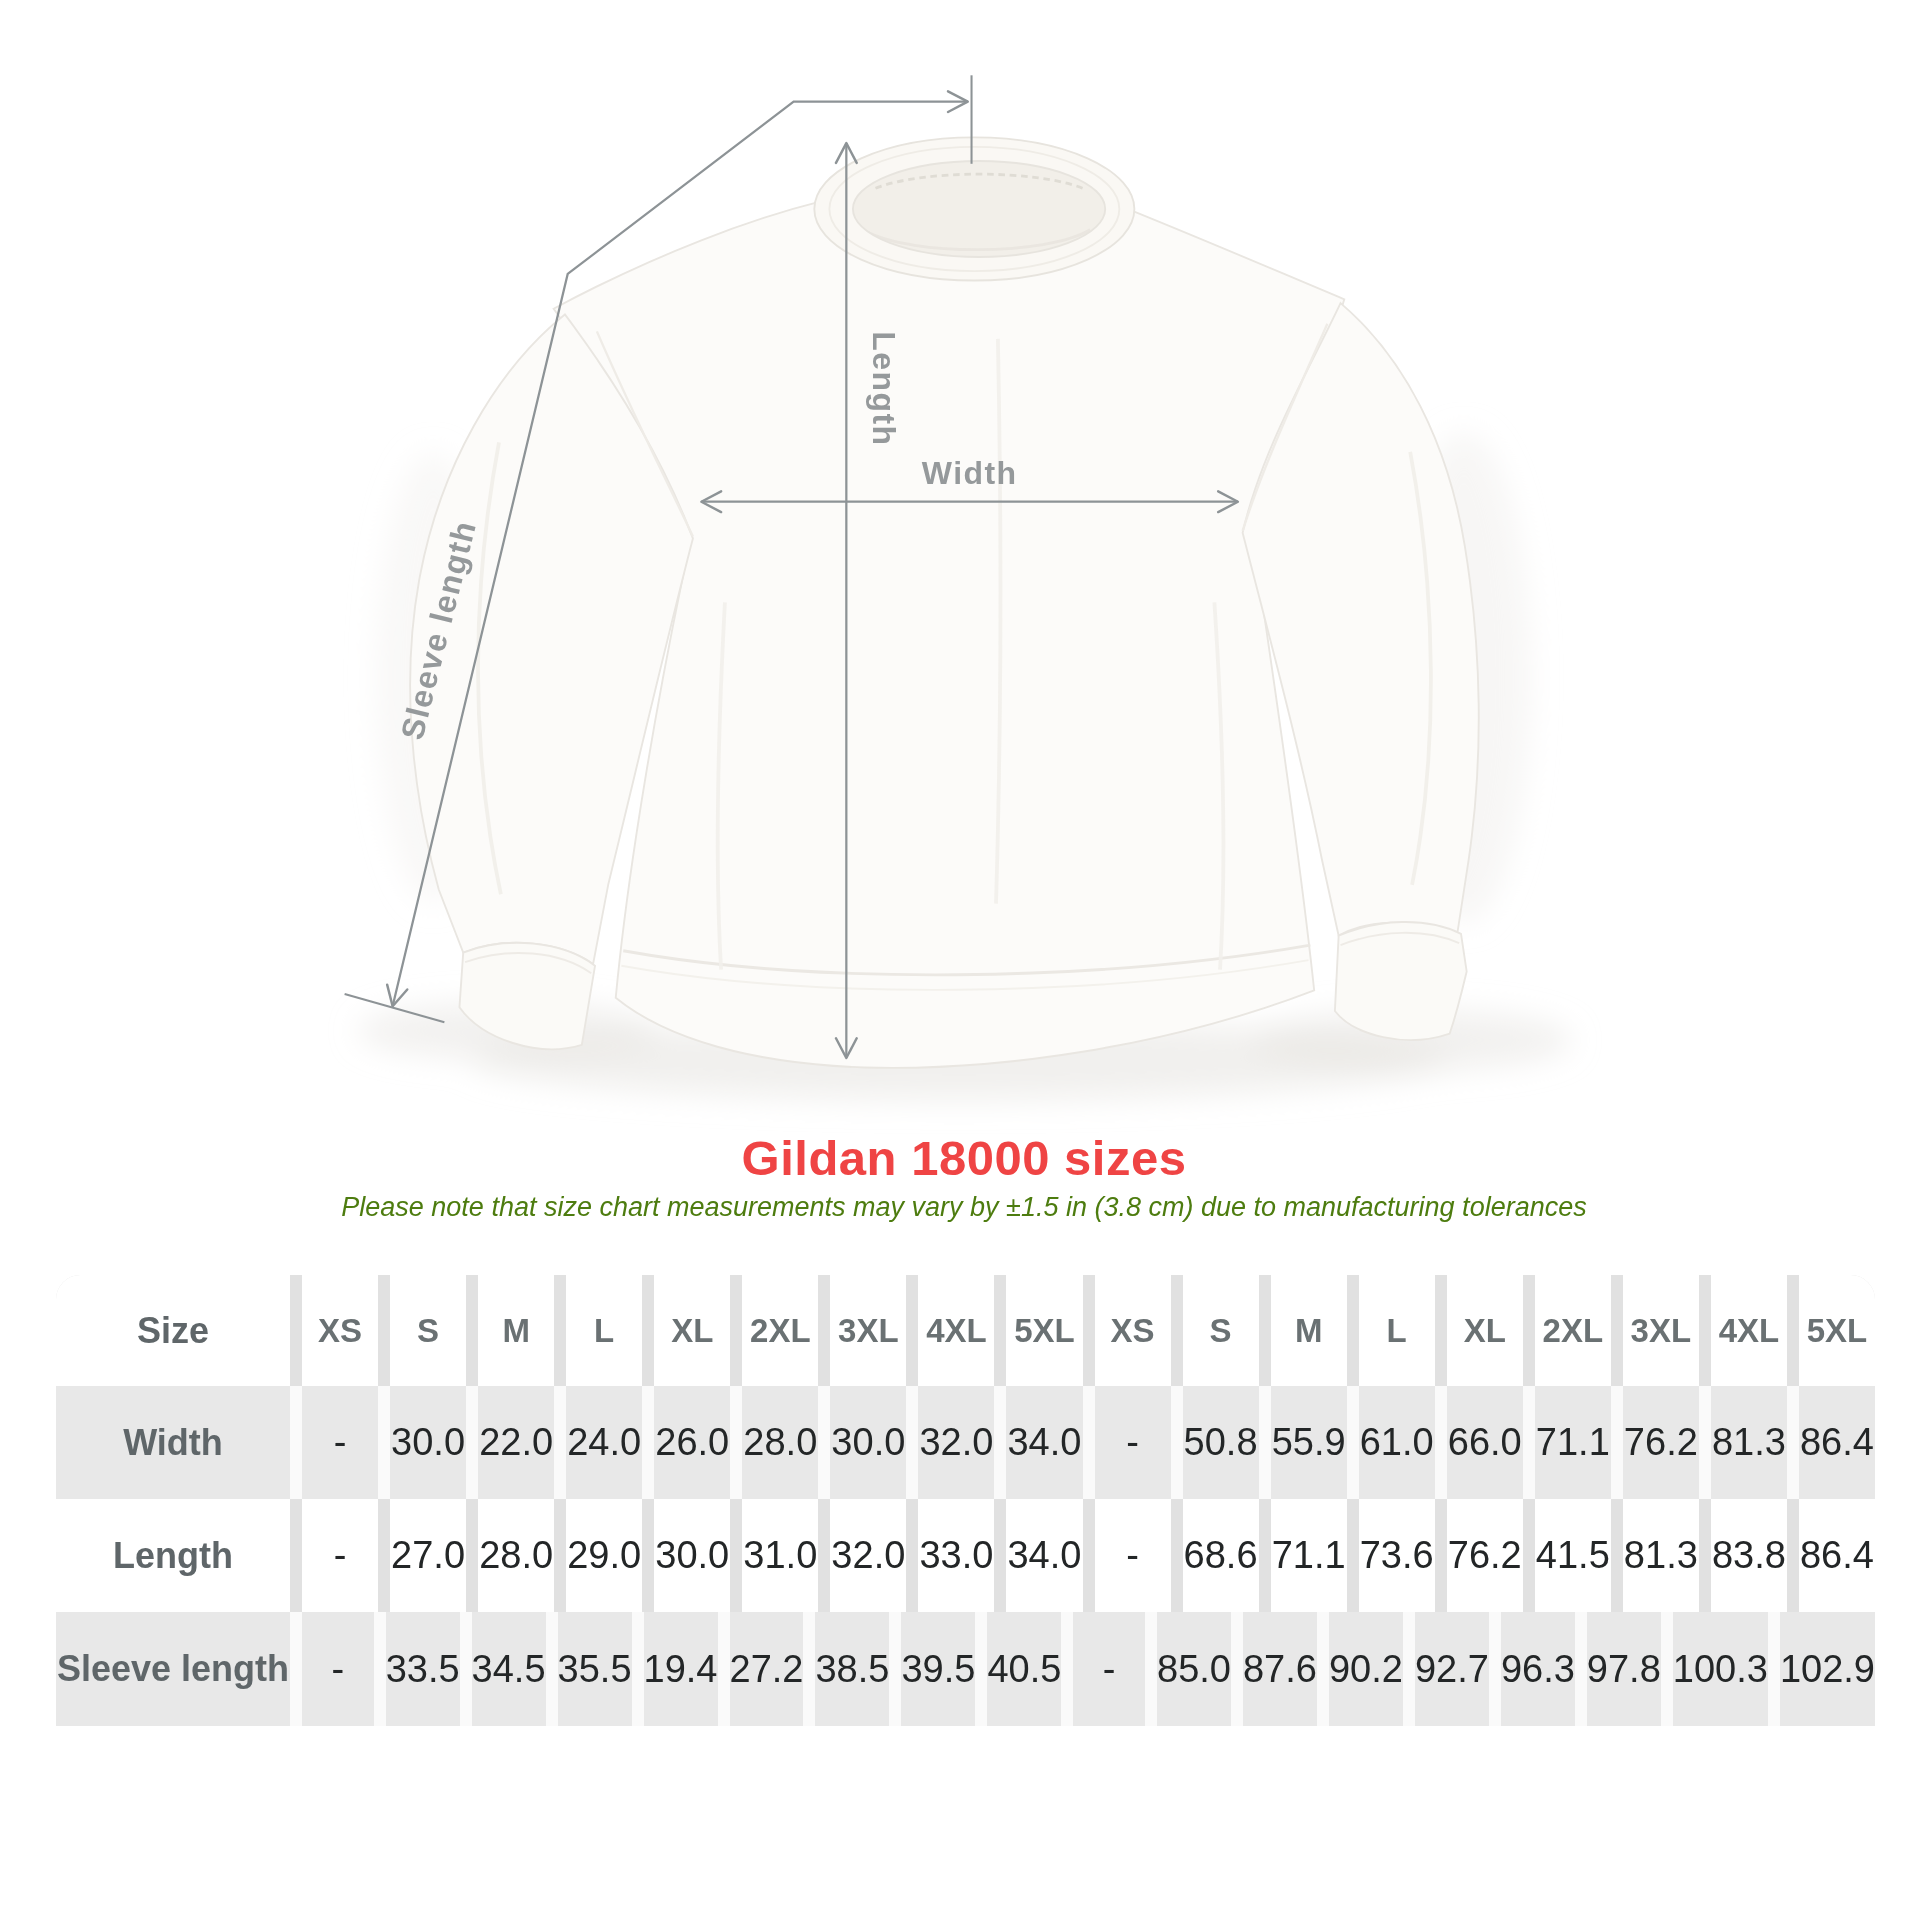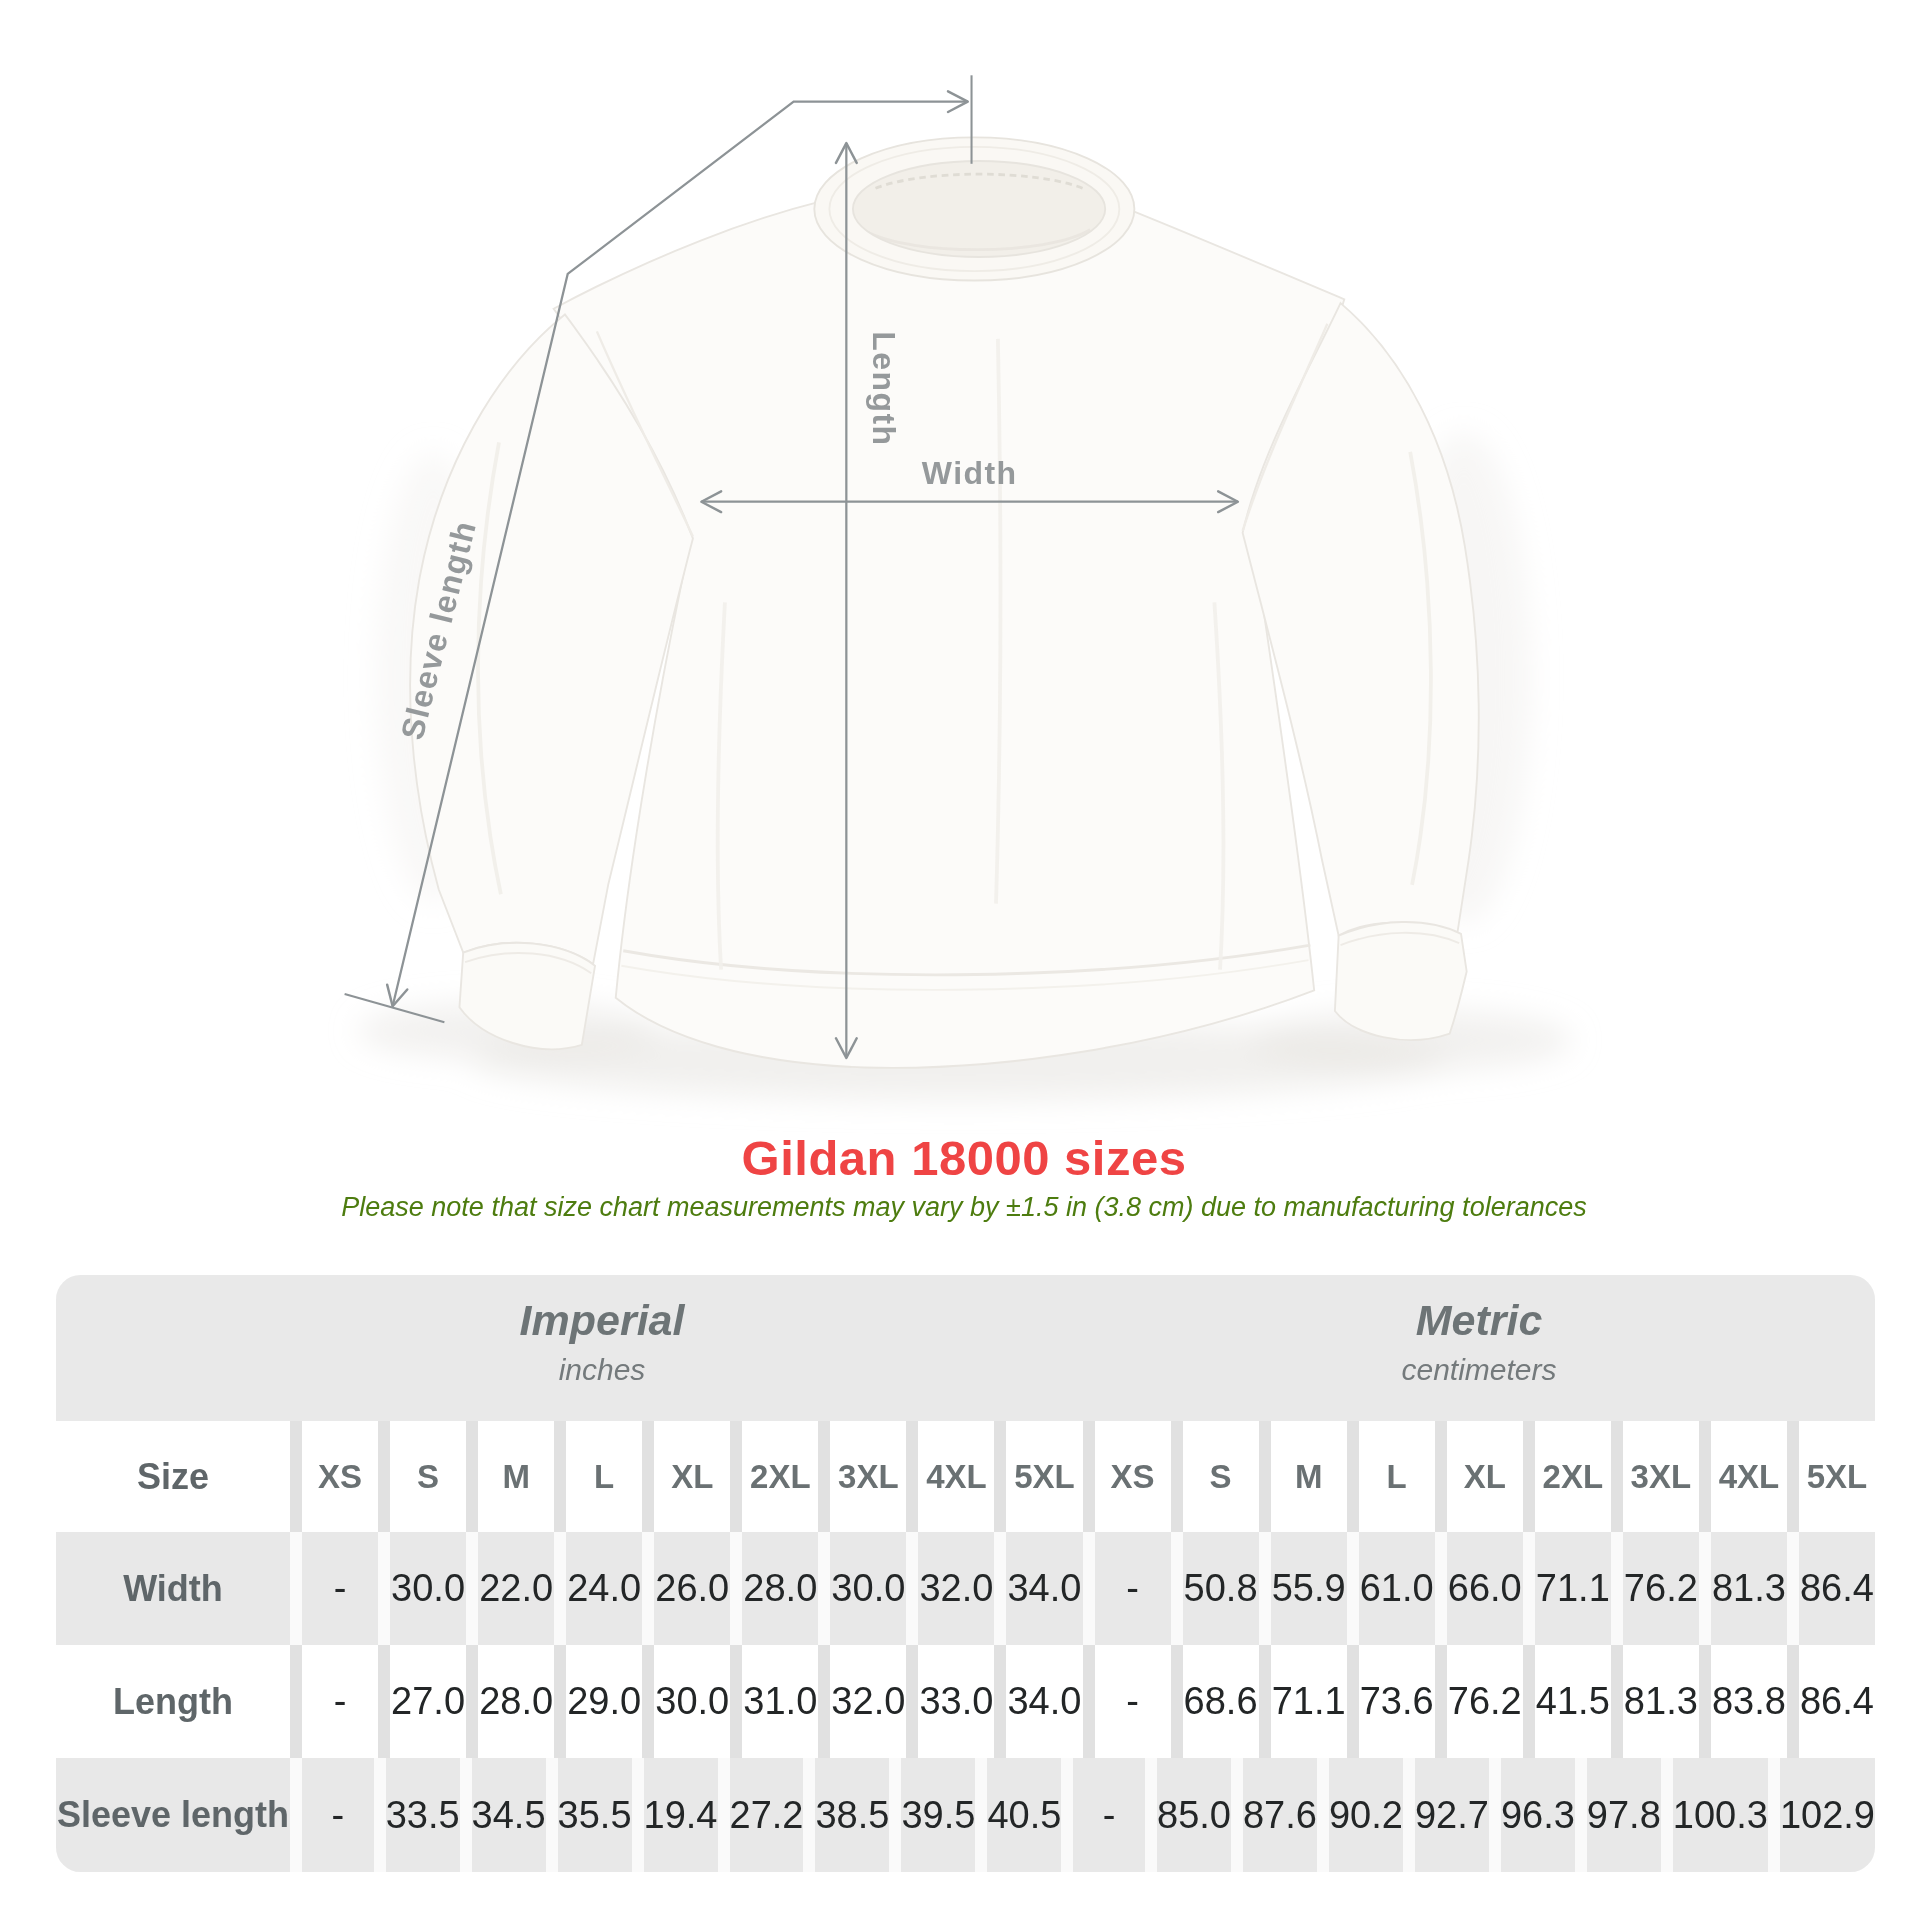--- a/index.html
+++ b/index.html
@@ -133,30 +133,20 @@
         <text class="mlabel" transform="translate(927,352) rotate(90)">Length</text>
         <text class="mlabel" transform="translate(477,672) rotate(-76)" text-anchor="middle">Sleeve length</text>
       </g>
     </svg>
   </div>
 
   <div class="title">Gildan 18000 sizes</div>
   <div class="subtitle">Please note that size chart measurements may vary by ±1.5 in (3.8 cm) due to manufacturing tolerances</div>
 
   <div class="size-table">
-    <div class="band">
-      <div class="sec sec-imperial">
-        <div class="sec-name">Imperial</div>
-        <div class="sec-unit">inches</div>
-      </div>
-      <div class="sec sec-metric">
-        <div class="sec-name">Metric</div>
-        <div class="sec-unit">centimeters</div>
-      </div>
-    </div>
     <div class="trow thead">
         <div class="cell rowlabel">Size</div>
         <div class="cell colhead">XS</div>
         <div class="cell colhead">S</div>
         <div class="cell colhead">M</div>
         <div class="cell colhead">L</div>
         <div class="cell colhead">XL</div>
         <div class="cell colhead">2XL</div>
         <div class="cell colhead">3XL</div>
         <div class="cell colhead">4XL</div>

